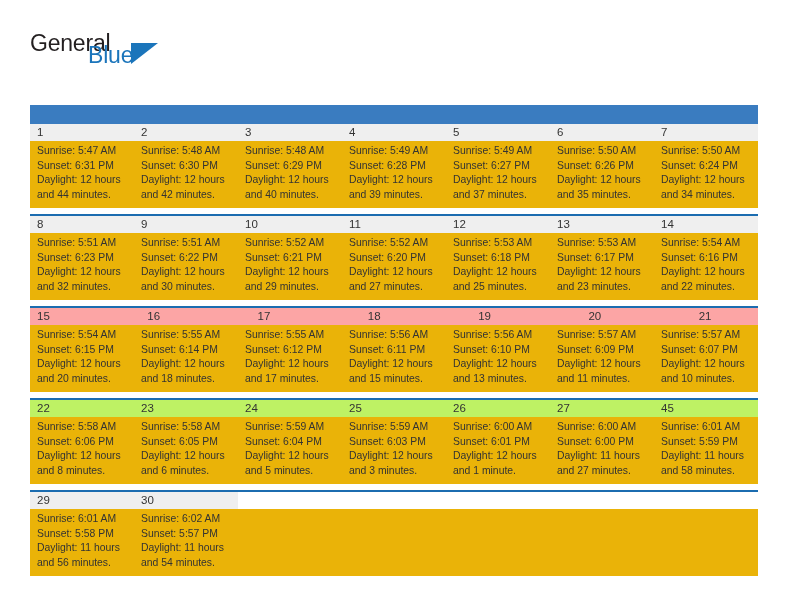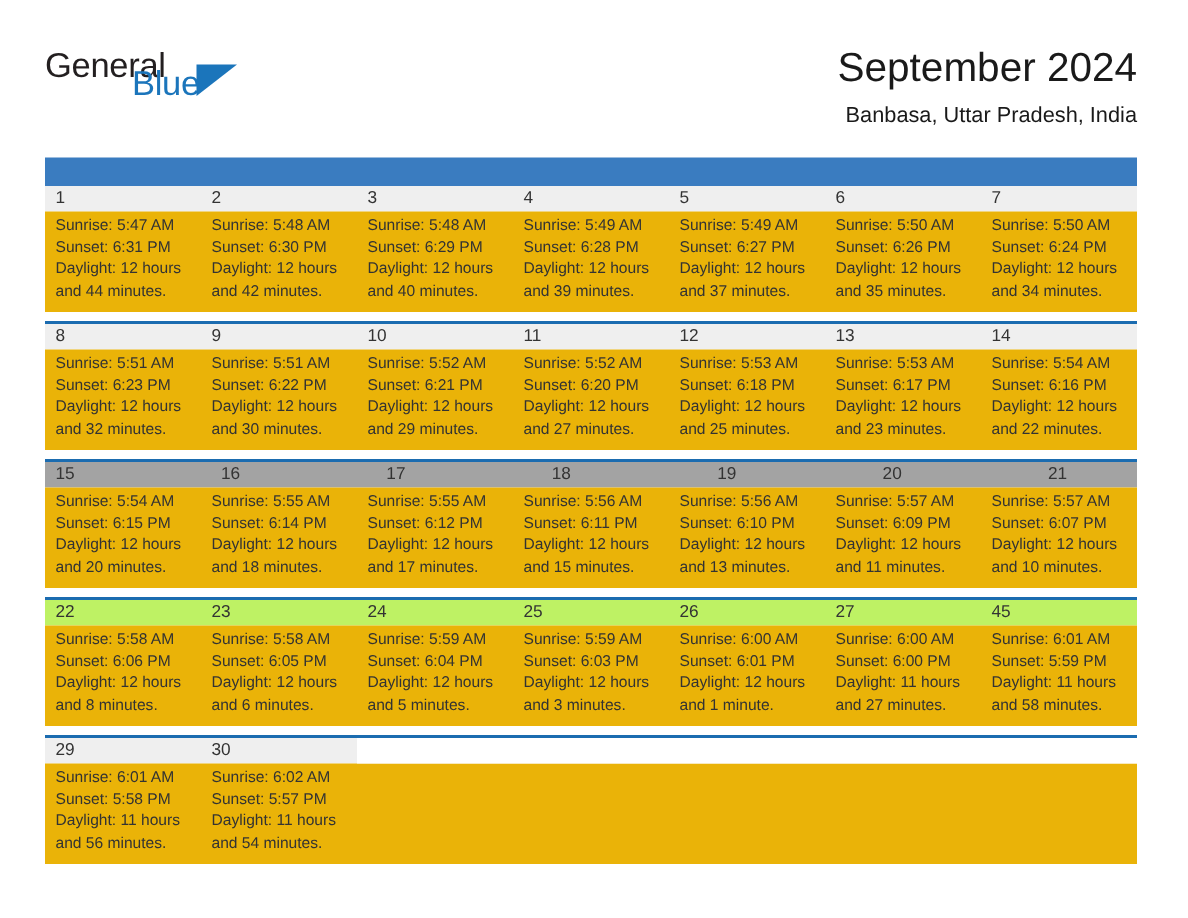--- a/index.html
+++ b/index.html
@@ -154,24 +154,20 @@
 <div class="page">
 
   <div class="top">
 
     <div class="brand">
       <span class="brand-general">General</span>
       <span class="brand-tri"></span>
       <span class="brand-blue">Blue</span>
     </div>
 
-    <div class="title-block">
-      <div class="month-title">September 2024</div>
-      <div class="location">Banbasa, Uttar Pradesh, India</div>
-    </div>
 
   </div>
 
   <div class="calendar">
 
     <div class="weekday-row" style="background: rgb(58, 124, 192);">
       <div class="weekday">Sunday</div>
       <div class="weekday">Monday</div>
       <div class="weekday">Tuesday</div>
       <div class="weekday">Wednesday</div>
@@ -285,21 +281,21 @@
             </div>
             <div class="daycontent-cell">
               <div class="evt">Sunrise: 5:54 AM</div>
               <div class="evt">Sunset: 6:16 PM</div>
               <div class="evt">Daylight: 12 hours</div>
               <div class="evt">and 22 minutes.</div>
             </div>
           </div>
         </div>
         <div class="week" style="border-top-color: rgb(27, 108, 176);">
-          <div class="week-numbers" style="background: #a3a3a3; gap: 44px;">
+          <div class="week-numbers" style="background: #fca5a5; gap: 44px;">
             <div class="daynum-cell">15</div>
             <div class="daynum-cell">16</div>
             <div class="daynum-cell">17</div>
             <div class="daynum-cell">18</div>
             <div class="daynum-cell">19</div>
             <div class="daynum-cell">20</div>
             <div class="daynum-cell">21</div>
           </div>
           <div class="week-body">
             <div class="daycontent-cell">

